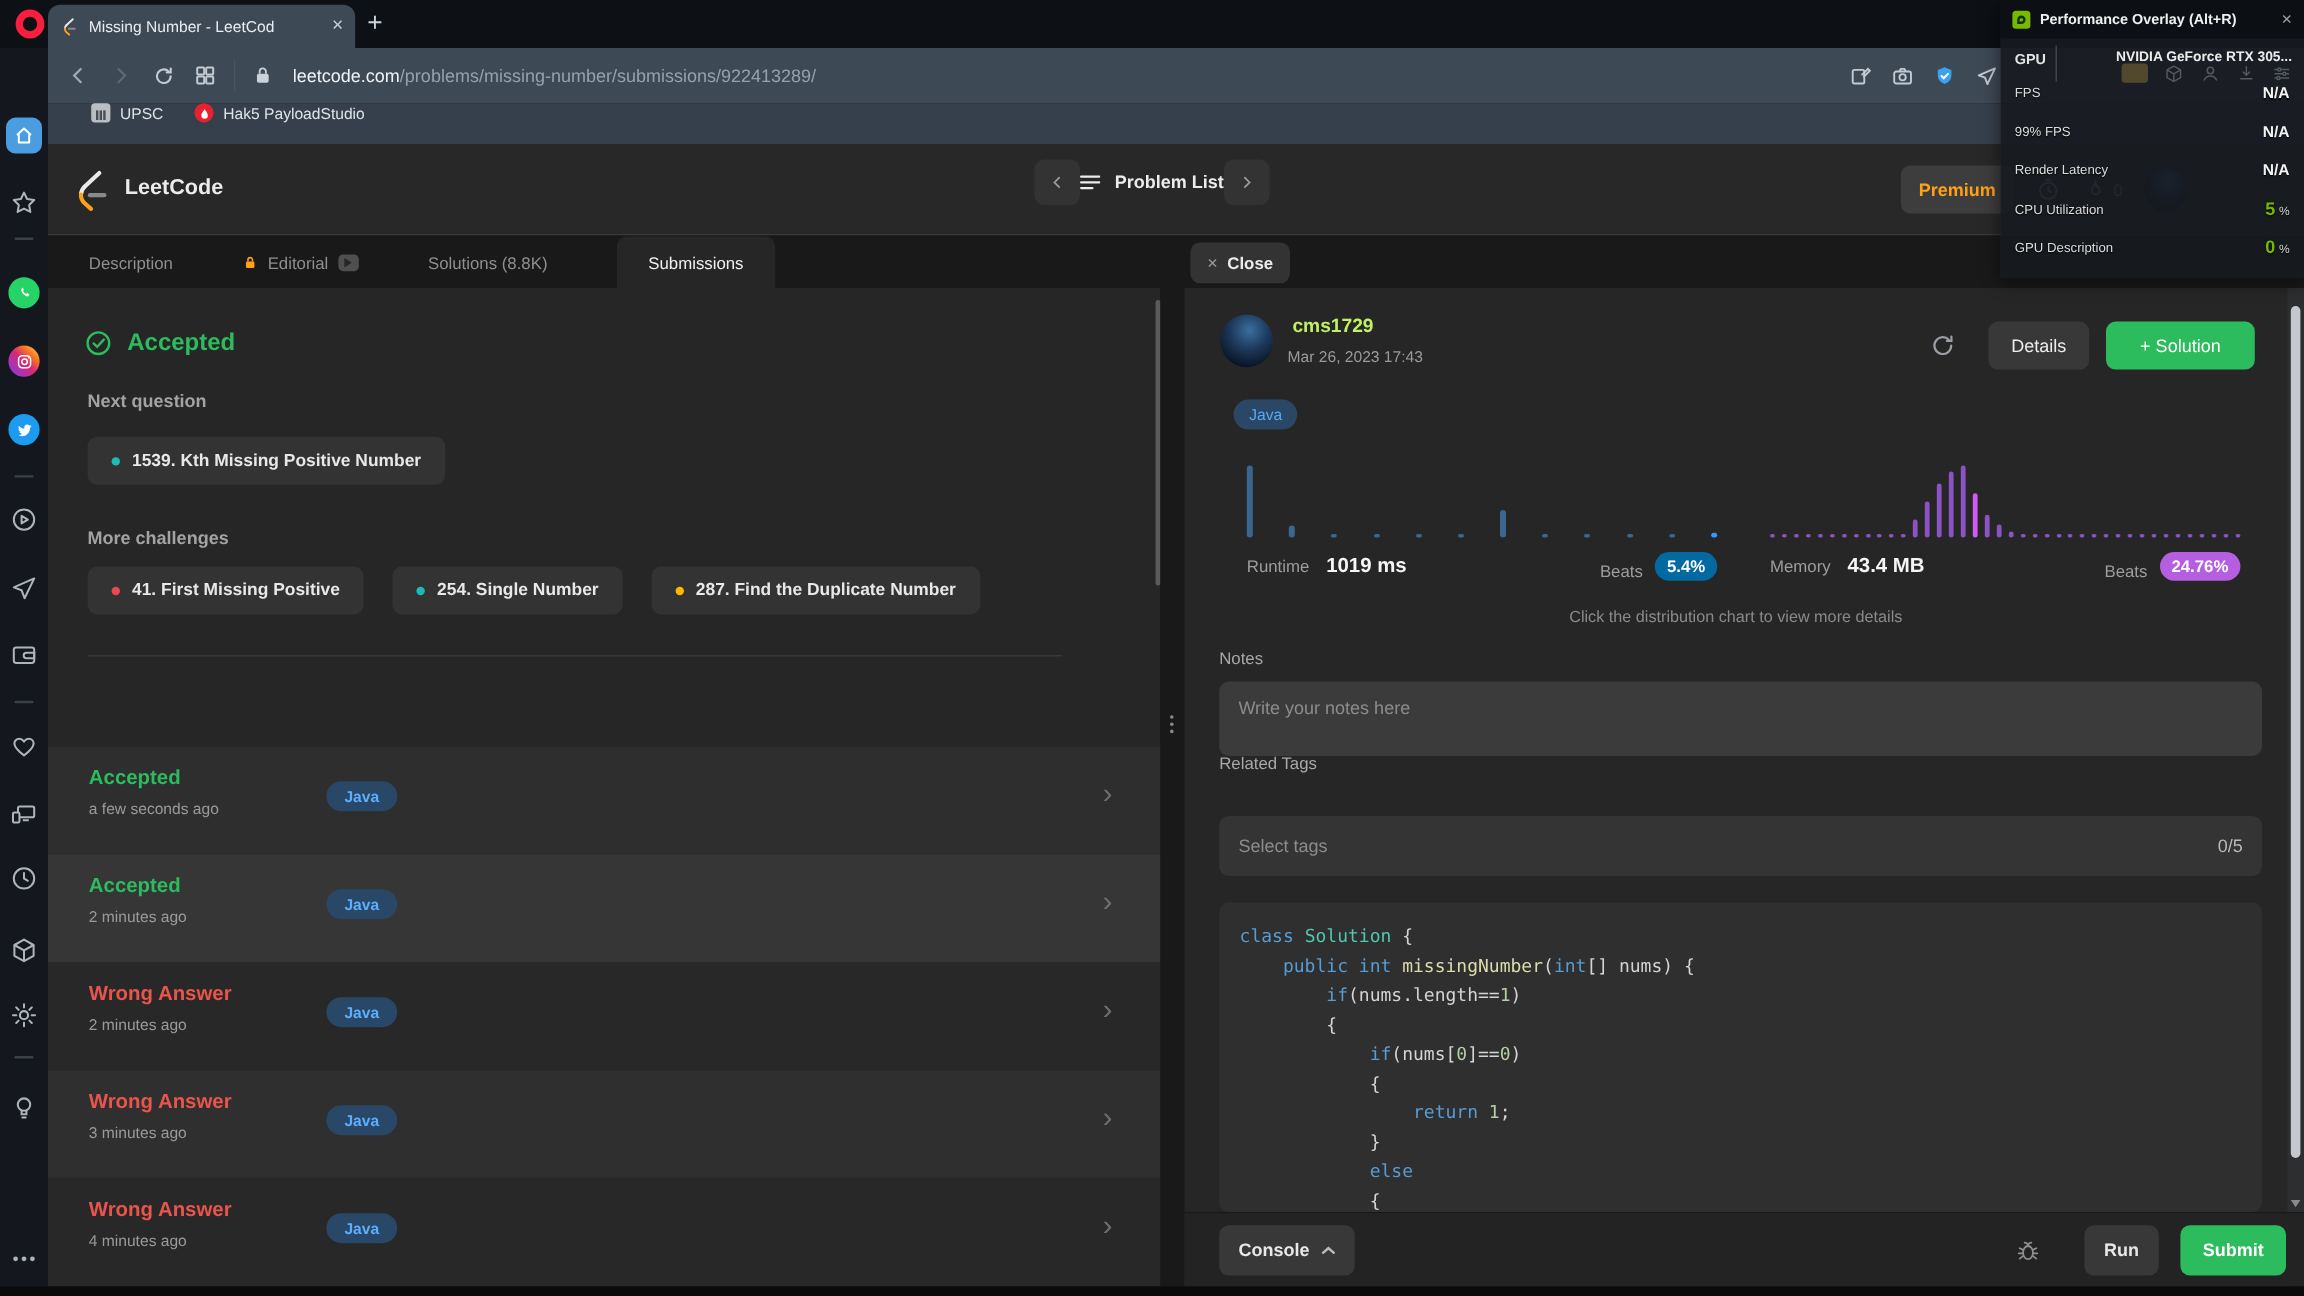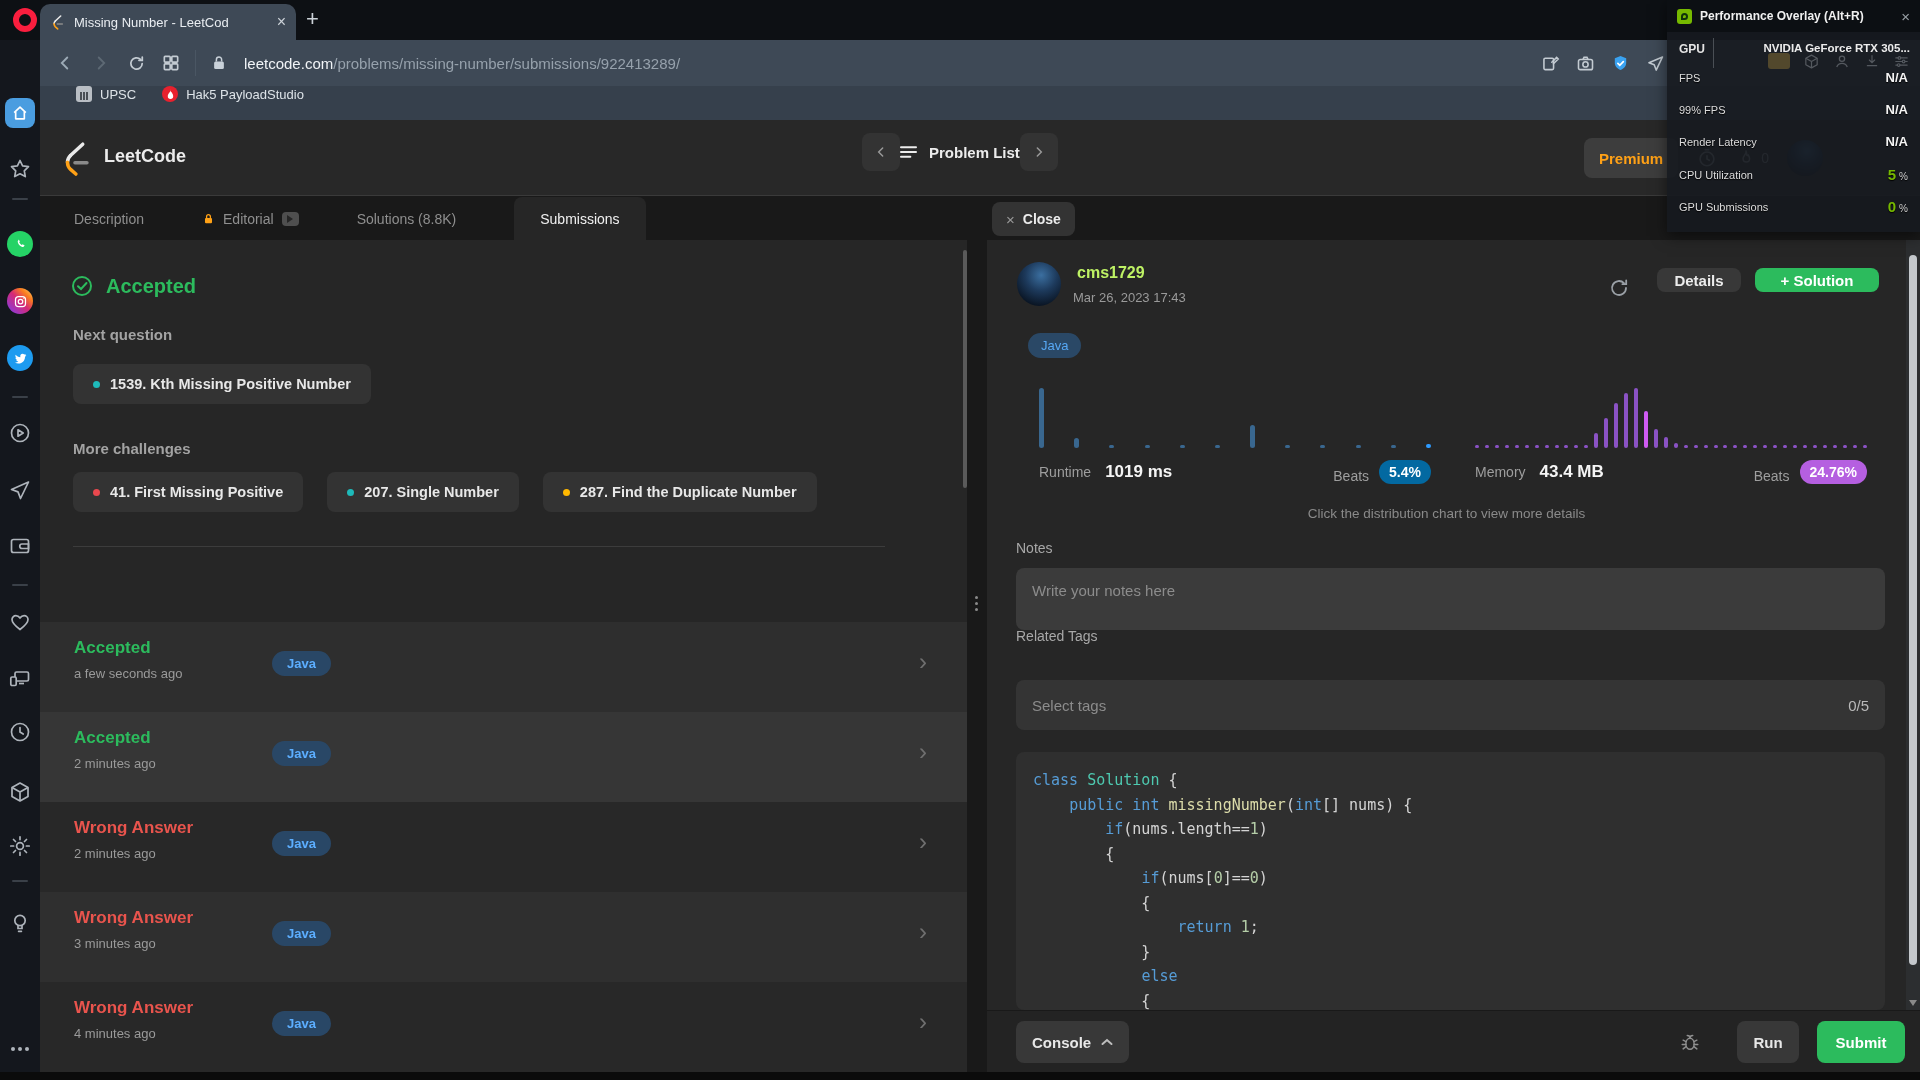--- a/index.html
+++ b/index.html
@@ -88,21 +88,21 @@
   #pane-divider{position:absolute;left:927px;top:120px;width:20px;height:832px;background:#191919}
   #grip{position:absolute;left:8px;top:356px;display:flex;flex-direction:column;gap:3px}
   #grip i{width:3px;height:3px;border-radius:50%;background:#8a8a8a}
 
   
   #right-pane{position:absolute;left:947px;top:120px;width:919px;height:832px;background:#262626}
   #rp-avatar{position:absolute;left:30px;top:22px;width:44px;height:44px}
   #rp-user{position:absolute;left:90px;top:24px;font-size:16px;font-weight:bold;color:#bef264}
   #rp-date{position:absolute;left:86px;top:50px;font-size:13px;color:#9a9a9a}
   #refresh{position:absolute;left:620px;top:36px;color:#9aa0a6}
-  .rp-btn{position:absolute;top:28px;height:24px;border-radius:8px;display:flex;align-items:center;justify-content:center;font-size:15px;font-weight:bold}
+  .rp-btn{position:absolute;top:28px;height:40px;border-radius:8px;display:flex;align-items:center;justify-content:center;font-size:15px;font-weight:normal}
   #details-btn{left:670px;width:84px;background:#383838;color:#ececec}
   #solution-btn{left:768px;width:124px;background:#2cbb5d;color:#fff}
   #java-tag{position:absolute;left:41px;top:93px;padding:5px 13px;background:#2a4866;border-radius:13px;font-size:13px;color:#57a8f5;width:fit-content}
   .chart{position:absolute;top:148px;width:392px;height:60px;display:flex;align-items:flex-end;justify-content:space-between}
   #rt-chart{left:52px}
   #mem-chart{left:488px}
   #rt-chart .bar{width:5px;border-radius:3px}
   #mem-chart .bar{width:4px;border-radius:2px}
   .stat-row{position:absolute;top:220px;width:392px;display:flex;align-items:center}
   #rt-stats{left:52px}
@@ -395,21 +395,21 @@
         <span>1539. Kth Missing Positive Number</span>
       </div>
       <div class="sec-label" style="top:200px">More challenges</div>
       <div id="chall-row">
           <div class="q-pill">
             <span class="q-dot" style="background:#e9484e"></span>
             <span>41. First Missing Positive</span>
           </div>
           <div class="q-pill">
             <span class="q-dot" style="background:#1ebaba"></span>
-            <span>207. Single Number</span>
+            <span>254. Single Number</span>
           </div>
           <div class="q-pill">
             <span class="q-dot" style="background:#ffb800"></span>
             <span>287. Find the Duplicate Number</span>
           </div>
         </div>
       <div id="lp-divider"></div>
       <div id="sub-list">
           <div class="sub-row">
             <div class="sub-status ok">Accepted</div>
@@ -629,19 +629,19 @@
         </div>
         <div class="po-row" style="top: 134px;">
           <span class="po-label">Render Latency</span>
           <span class="po-val">N/A</span>
         </div>
         <div class="po-row" style="top: 166px;">
           <span class="po-label">CPU Utilization</span>
           <span class="po-val"><span class="num">5</span><span class="unit">%</span></span>
         </div>
         <div class="po-row" style="top: 198px;">
-          <span class="po-label">GPU Submissions</span>
+          <span class="po-label">GPU Description</span>
           <span class="po-val"><span class="num">0</span><span class="unit">%</span></span>
         </div>
       </div>
   </div>
 
 </div>
 
 </body></html>

